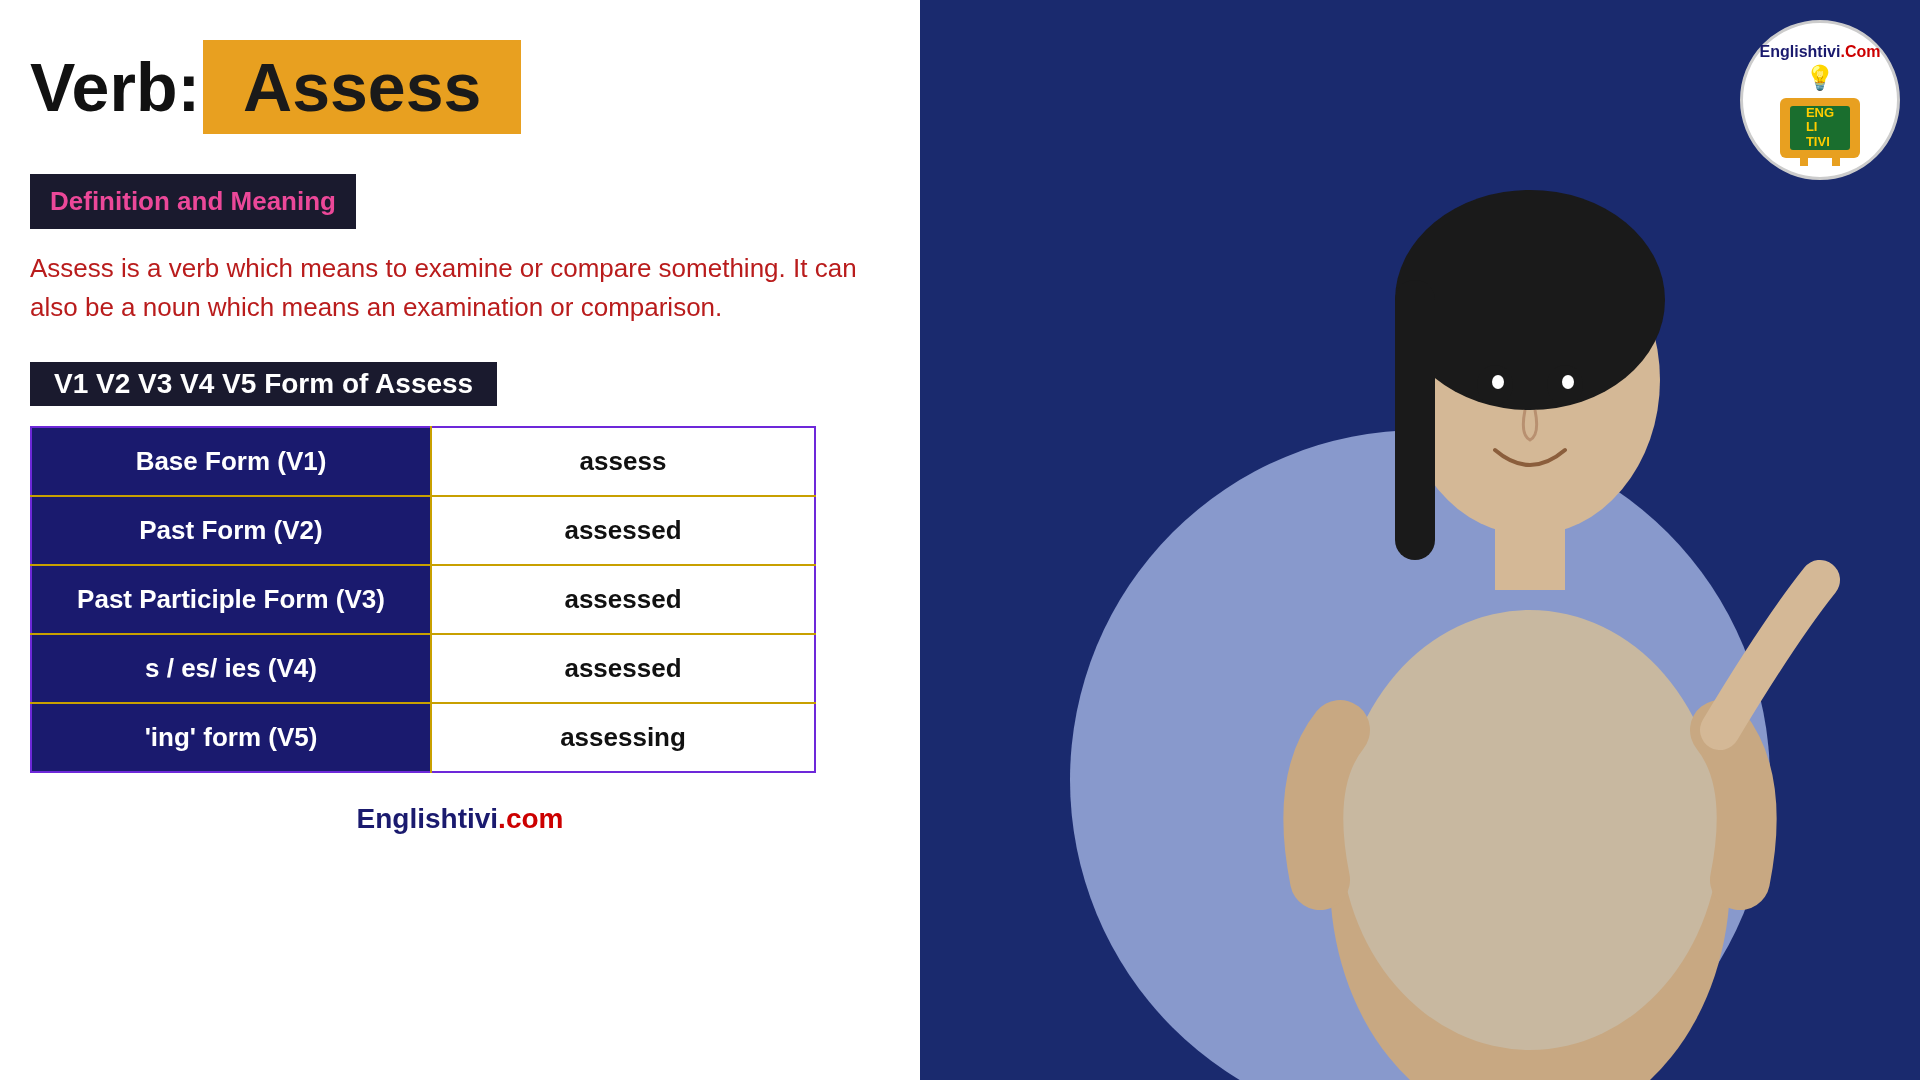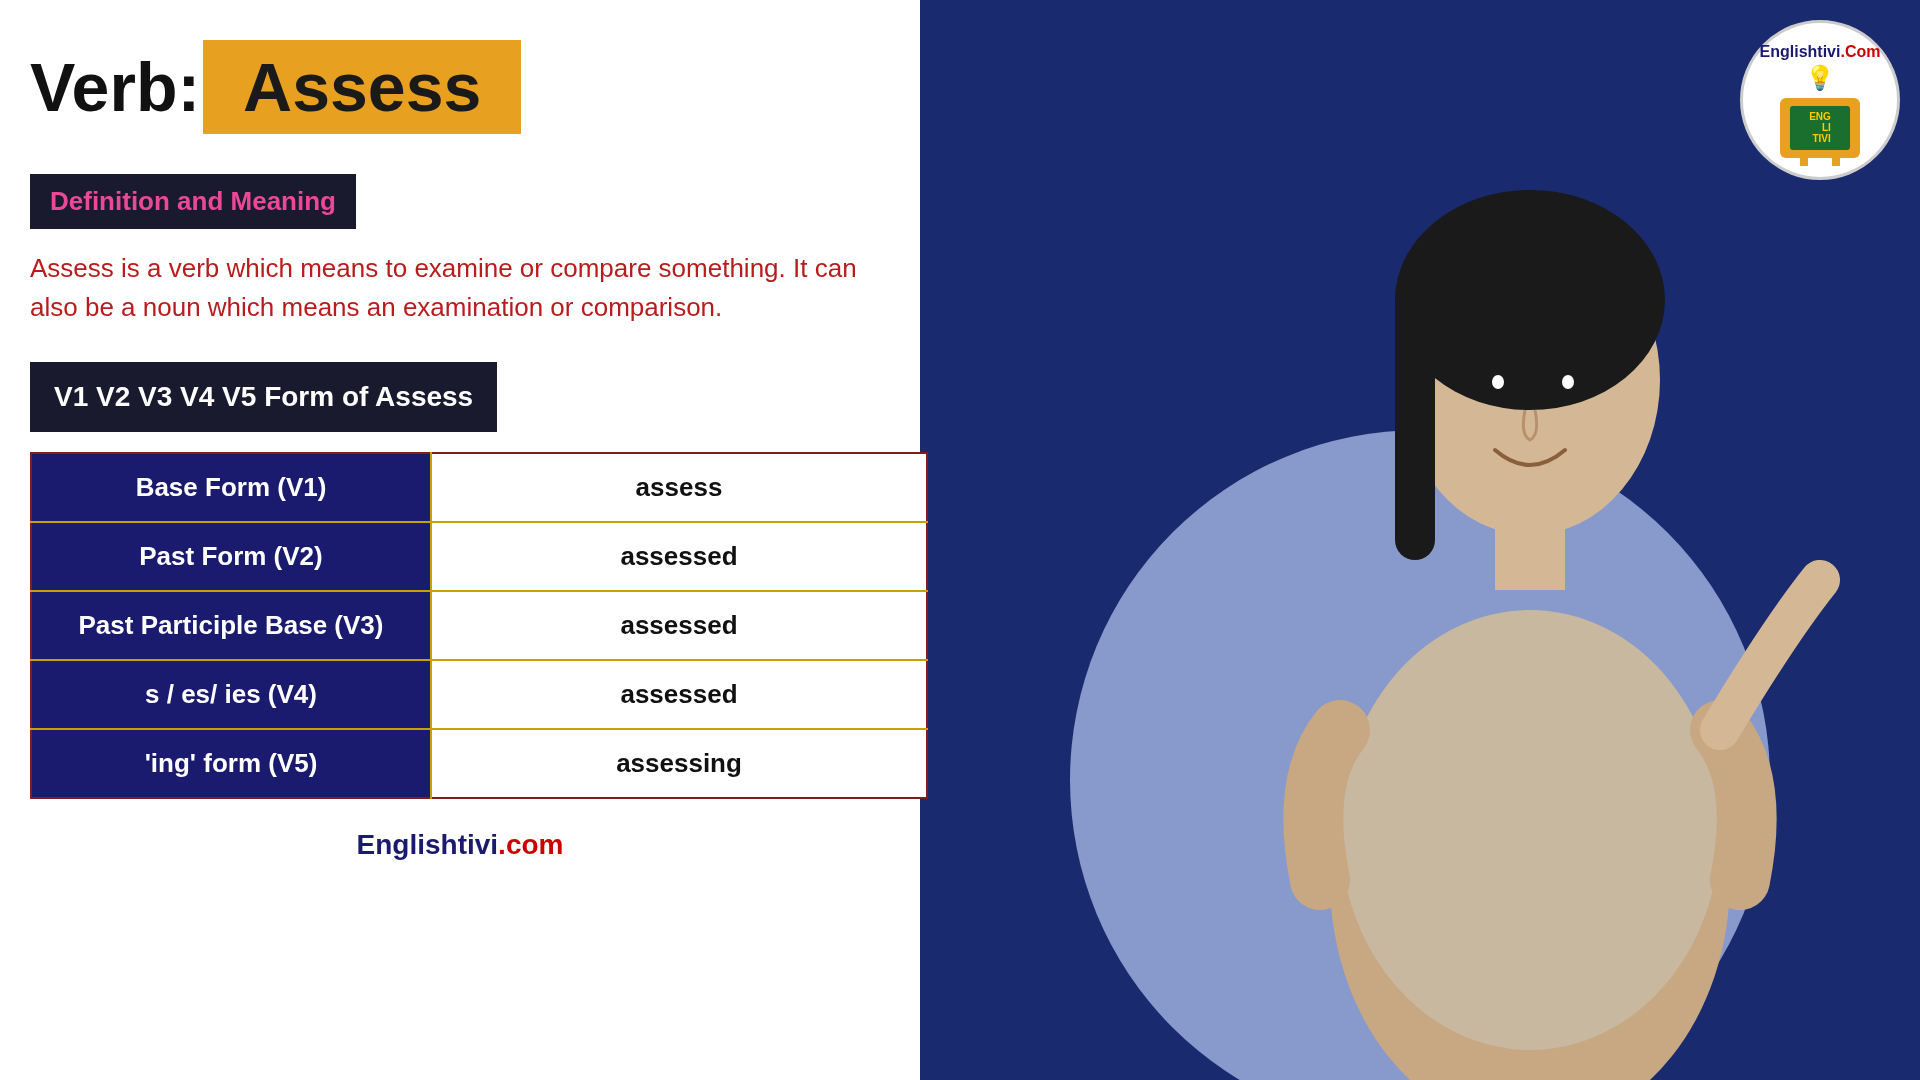--- a/index.html
+++ b/index.html
@@ -67,30 +67,30 @@
       line-height: 1.5;
       margin-bottom: 35px;
     }
 
     
     .forms-heading-box {
       background: #1a1a2e;
       color: #ffffff;
       font-size: 28px;
       font-weight: 700;
-      padding: 19px 24px;
+      padding: 6px 24px;
       display: inline-block;
       margin-bottom: 20px;
     }
 
     
     .verb-table {
       border-collapse: collapse;
-      width: 898px;
-      border: 2px solid #7f1d1d;
+      width: 786px;
+      border: 2px solid #6d28d9;
     }
 
     .verb-table tr {
       border-bottom: 2px solid #c8a000;
     }
 
     .verb-table tr:last-child {
       border-bottom: none;
     }
 
@@ -200,24 +200,24 @@
       width: 60px;
       height: 44px;
       background: #1a6e2e;
       border-radius: 3px;
       display: flex;
       align-items: center;
       justify-content: center;
     }
 
     .tv-screen-text {
-      font-size: 10px;
+      font-size: 13px;
       font-weight: 900;
       color: #ffcc00;
-      text-align: right;
+      text-align: left;
       line-height: 1.1;
     }
 
     .tv-legs {
       position: absolute;
       bottom: -8px;
       left: 50%;
       transform: translateX(-50%);
       width: 40px;
       height: 8px;
@@ -266,21 +266,21 @@
       <tbody id="table-body">
       <tr>
       <td class="label-cell">Base Form (V1)</td>
       <td class="value-cell">assess</td>
     </tr>
           <tr>
       <td class="label-cell">Past Form (V2)</td>
       <td class="value-cell">assessed</td>
     </tr>
           <tr>
-      <td class="label-cell">Past Participle Base (V3)</td>
+      <td class="label-cell">Past Participle Form (V3)</td>
       <td class="value-cell">assessed</td>
     </tr>
           <tr>
       <td class="label-cell">s / es/ ies (V4)</td>
       <td class="value-cell">assessed</td>
     </tr>
           <tr>
       <td class="label-cell">'ing' form (V5)</td>
       <td class="value-cell">assessing</td>
     </tr>

